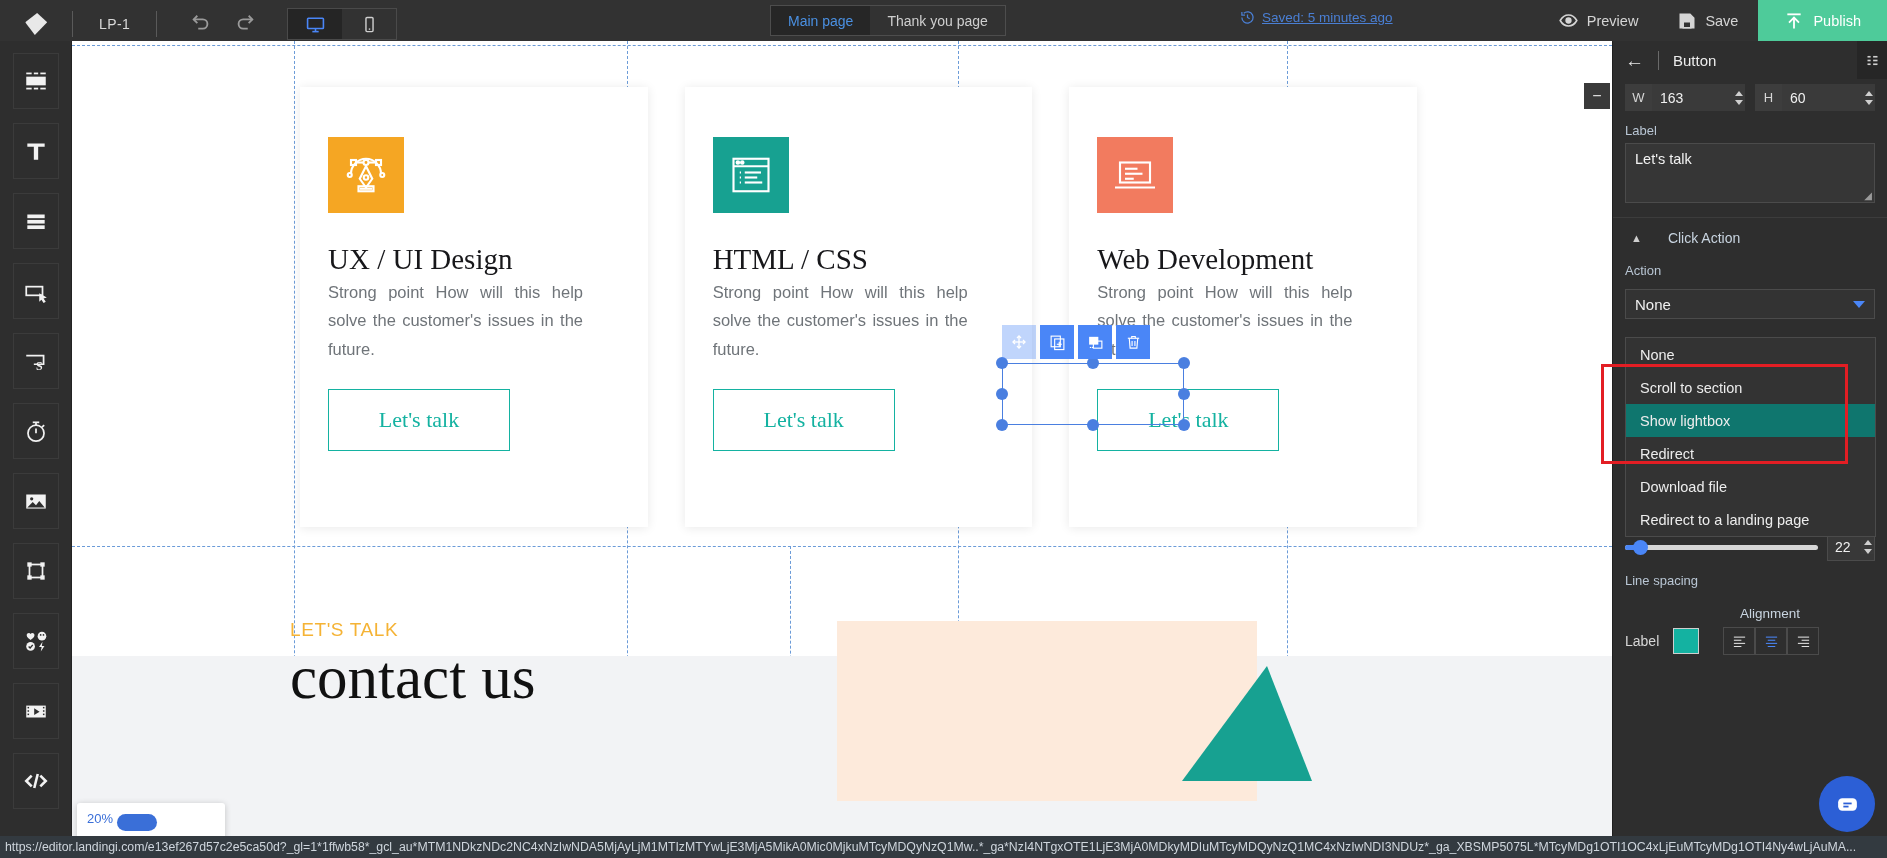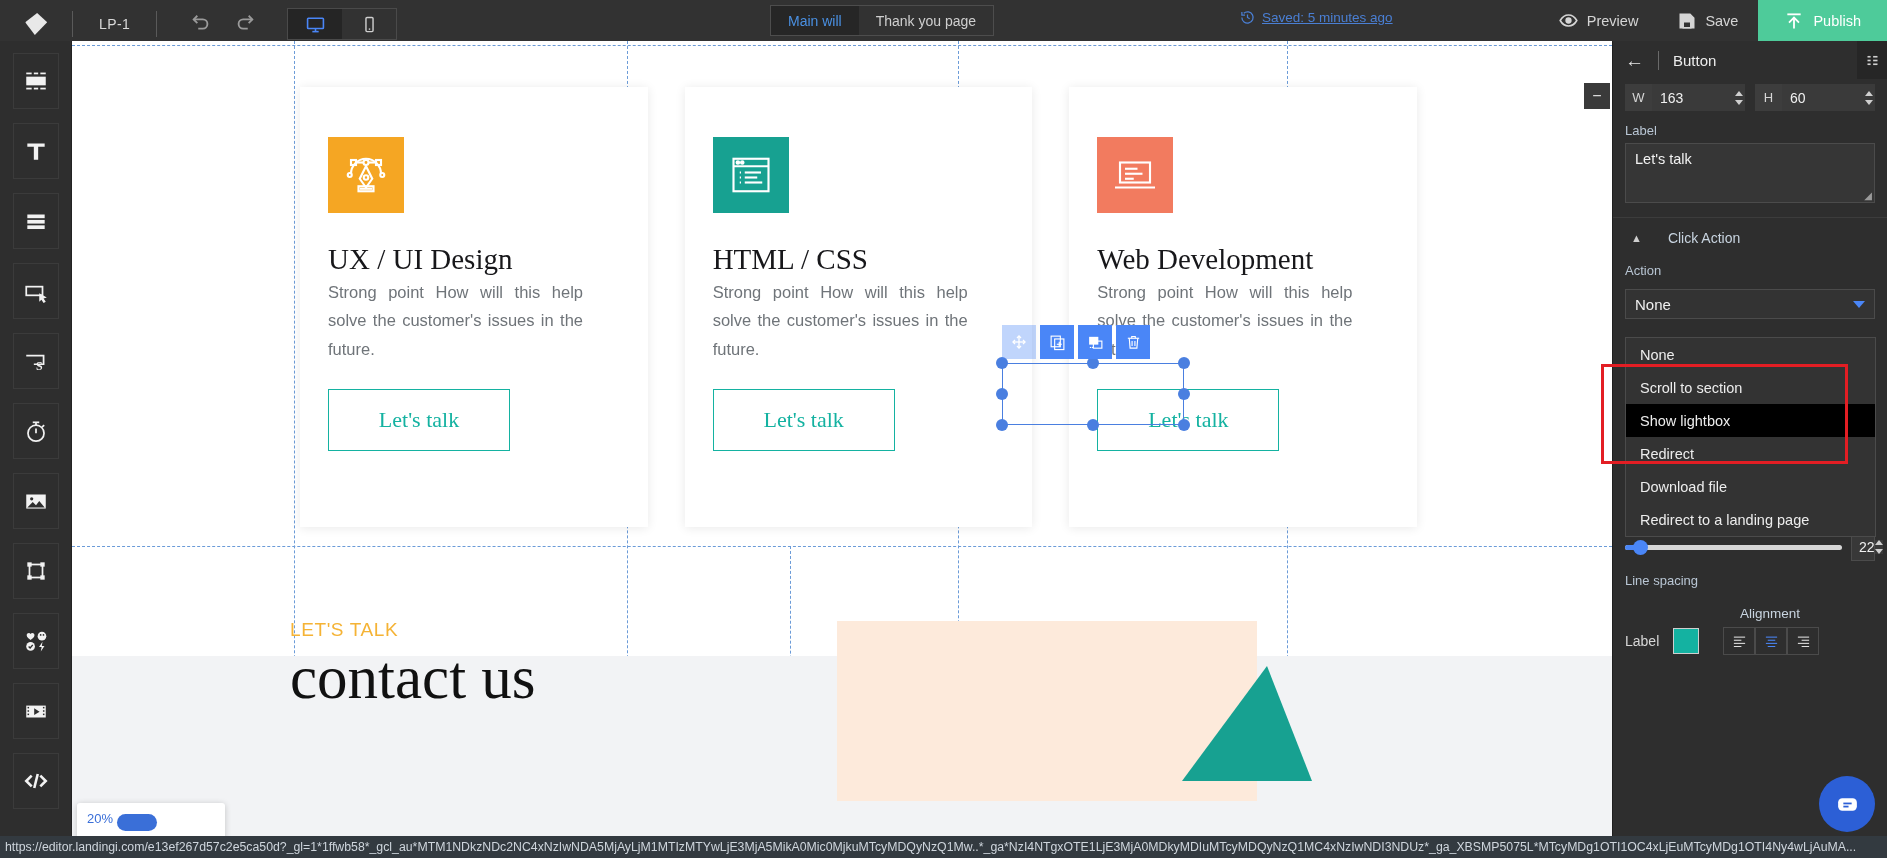--- a/index.html
+++ b/index.html
@@ -125,29 +125,29 @@
 
   .select { margin: 6px 12px 0 12px; height: 30px; background: #333; border: 1px solid #4b4b4b;
     display: flex; align-items: center; justify-content: space-between; padding: 0 9px;
     color: #f0f0f0; font-size: 15px; cursor: pointer; }
   .caret { width:0;height:0;border-left:6px solid transparent;border-right:6px solid transparent;border-top:7px solid #4a86f7;}
 
   .dd { position: absolute; left: 12px; top: 296px; width: 251px; background: #333333;
     border: 1px solid #4b4b4b; z-index: 40; }
   .dd-item { height: 33px; display: flex; align-items: center; padding-left: 14px;
     color: #ededed; font-size: 14.5px; cursor: pointer; }
-  .dd-item.hl { background: #000000; text-align: right; }
+  .dd-item.hl { background: #0f766e; text-align: right; }
   .dd-redbox { position: absolute; left: -25px; top: 26px; width: 247px; height: 100px;
     border: 3px solid #e31e24; pointer-events: none; z-index: 50; }
 
   .slider-row { display: flex; align-items: center; gap: 9px; padding: 10px 12px 0 12px; }
   .track { flex: 1; height: 5px; background: #d6d6d6; border-radius: 3px; position: relative; }
   .track .fill { position: absolute; left: 0; top: 0; height: 5px; background: #4a86f7; border-radius: 3px; }
   .knob { position: absolute; top: -5px; width: 15px; height: 15px; background: #4a86f7; border-radius: 50%; }
-  .numbox { width: 24px; height: 28px; background: #383838; border: 1px solid #4b4b4b; display: flex;
+  .numbox { width: 48px; height: 28px; background: #383838; border: 1px solid #4b4b4b; display: flex;
     align-items: center; }
   .numbox .v { flex: 1; color: #f0f0f0; font-size: 14px; padding-left: 7px; }
 
   .align-lbl { text-align: center; color: #c8d4e0; font-size: 13.5px; padding-top: 13px; padding-left: 40px;}
   .color-row { display: flex; align-items: center; gap: 14px; padding: 6px 12px 0 12px; }
   .color-lbl { color: #d7d7d7; font-size: 14px; }
   .swatch { width: 26px; height: 26px; background: #14b2a1; border: 1px solid #cfcfcf; cursor: pointer; }
   .align-group { display: flex; margin-left: 10px; }
   .align-btn { width: 32px; height: 28px; border: 1px solid #4b4b4b; display: flex; align-items: center;
     justify-content: center; cursor: pointer; }
@@ -198,21 +198,21 @@
       </div>
       <div class="device-btn">
         <svg viewBox="0 0 24 24" width="17" height="17" style="stroke:#cfcfcf;fill:none;stroke-width:2">
           <rect x="7" y="2" width="10" height="20" rx="1.5"></rect>
             <line x1="11" y1="18.5" x2="13" y2="18.5"></line>
         </svg>
       </div>
     </div>
 
     <div class="pages-group">
-      <div class="page-tab active">Main will</div>
+      <div class="page-tab active">Main page</div>
       <div class="page-tab">Thank you page</div>
     </div>
 
     <div class="saved">
       <svg viewBox="0 0 24 24" width="15" height="15" style="stroke:#4a7fd4;fill:none;stroke-width:2">
         <path d="M3 12a9 9 0 1 0 3-6.7"></path>
           <polyline points="3,3 3,8 8,8"></polyline>
           <polyline points="12,7 12,12 15.5,14"></polyline>
       </svg>
       <span class="lbl">Saved: 5 minutes ago</span>

